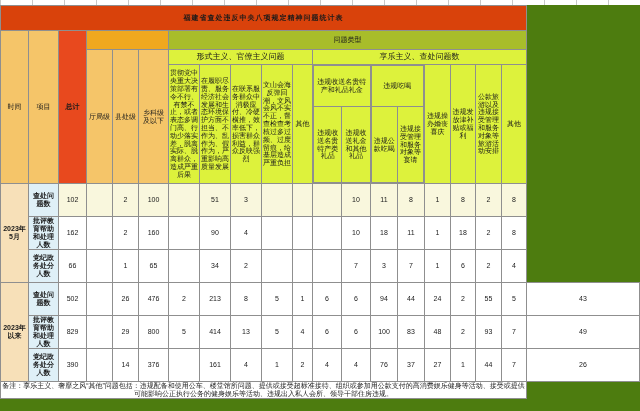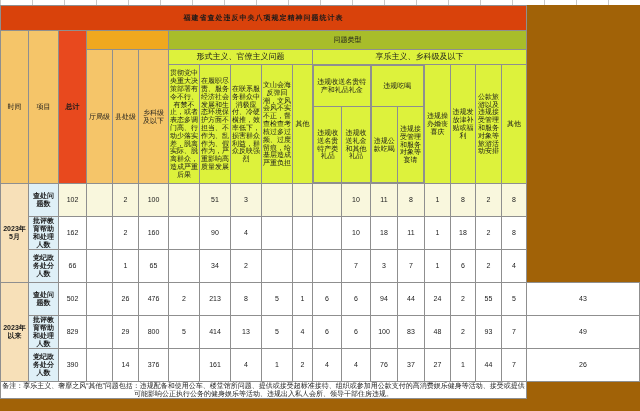--- a/index.html
+++ b/index.html
@@ -2,21 +2,21 @@
 <html><head>
 <meta charset="utf-8">
 <style>
   html,body{margin:0;padding:0;}
   body{
     width:640px;height:411px;overflow:hidden;
     background:#ffffff;
     font-family:"Liberation Sans","DejaVu Sans",sans-serif;
     -webkit-font-smoothing:none;
   }
-  .sheet{width:640px;height:411px;position:relative;background:#a16207;}
+  .sheet{width:640px;height:411px;position:relative;background:#4d7c0f;}
 
   
   .gridstrip{height:5px;width:640px;background:#ffffff;
     background-image:linear-gradient(to right,#c8c8c8 1px,transparent 1px);
     background-size:32px 5px;}
 
   table.tbl{border-collapse:collapse;table-layout:fixed;width:640px;}
   table.tbl td{
     border:1px solid #8f8f8f;
     font-size:7px;
@@ -94,21 +94,21 @@
       <td class="h-red" rowspan="3">总计</td>
       <td class="h-amber" colspan="3" style="height:18px"></td>
       <td class="h-olive" colspan="13" style="height:18px">问题类型</td>
     </tr>
 
     <tr>
       <td class="h-orange" rowspan="2">厅局级</td>
       <td class="h-orange" rowspan="2">县处级</td>
       <td class="h-orange" rowspan="2">乡科级及以下</td>
       <td class="h-lime" colspan="5" style="height:14px;font-size:8px">形式主义、官僚主义问题</td>
-      <td class="h-lime" colspan="8" style="height:14px;font-size:8px">享乐主义、乡科级及以下</td>
+      <td class="h-lime" colspan="8" style="height:14px;font-size:8px">享乐主义、查处问题数</td>
     </tr>
 
     <tr>
       <td class="h-lime tall">贯彻党中央重大决策部署有令不行、有禁不止，或者表态多调门高、行动少落实差，脱离实际、脱离群众，造成严重后果</td>
       <td class="h-lime tall">在履职尽责、服务经济社会发展和生态环境保护方面不担当、不作为、乱作为、假作为，严重影响高质量发展</td>
       <td class="h-lime tall">在联系服务群众中消极应付、冷硬横推，效率低下，损害群众利益，群众反映强烈</td>
       <td class="h-lime tall">文山会海反弹回潮，文风会风不实不正，督查检查考核过多过频、过度留痕，给基层造成严重负担</td>
       <td class="h-lime tall">其他</td>
 
       <td class="h-lime" colspan="2" style="padding:0;border:none">

